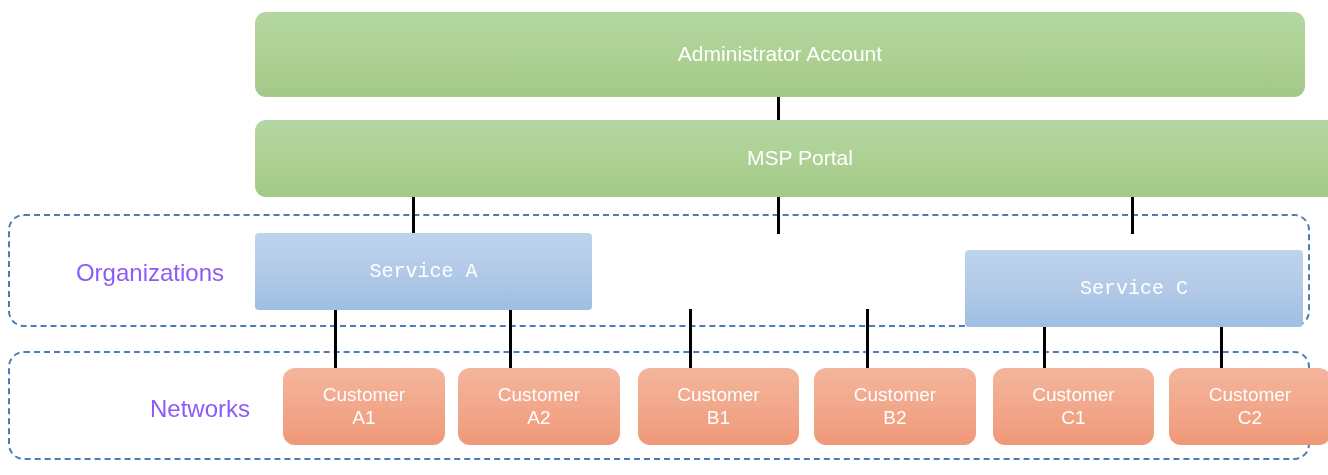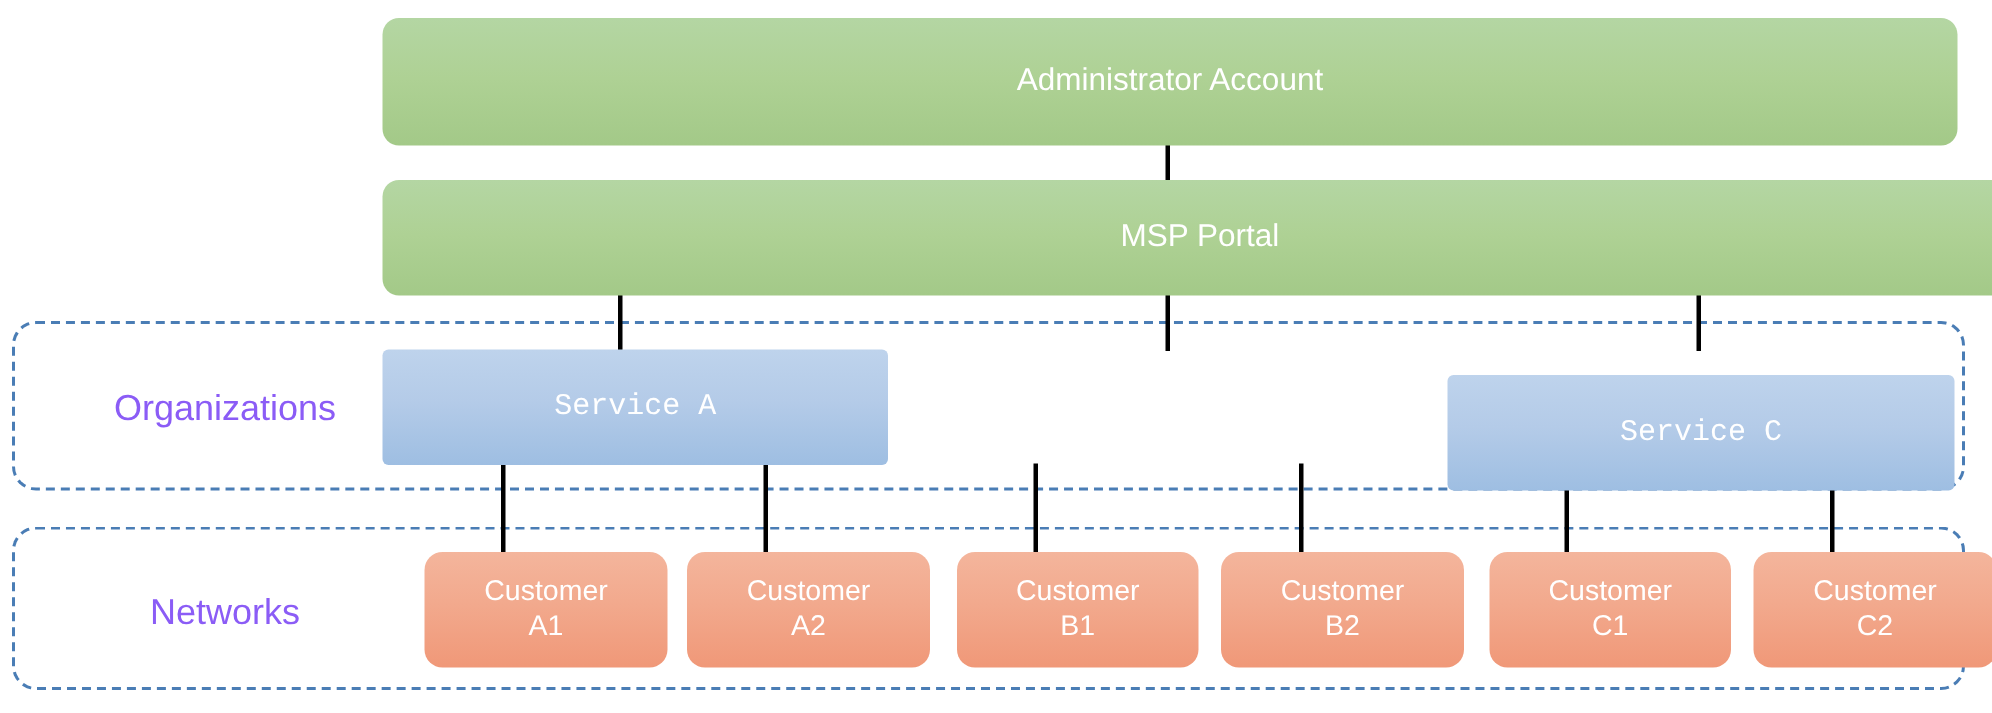--- a/index.html
+++ b/index.html
@@ -82,21 +82,21 @@
 </style>
 </head>
 <body>
 
 <div id="canvas">
 
   <div class="group" style="left:8px; top:214px; width:1302px; height:113px;"></div>
   <div class="group" style="left:8px; top:351px; width:1302px; height:109px;"></div>
 
   <div class="group-label" style="left:50px; top:259px; width:200px; text-align:center;">Organizations</div>
-  <div class="group-label" style="left:50px; top:395px; width:200px; text-align:center;">Networks</div>
+  <div class="group-label" style="left:50px; top:395px; width:200px; text-align:right;">Networks</div>
 
   <div class="connector" style="left:777px; top:96px; height:25px;"></div>
 
   <div class="connector" style="left:412px; top:196px; height:38px;"></div>
   <div class="connector" style="left:777px; top:196px; height:38px;"></div>
   <div class="connector" style="left:1131px; top:196px; height:38px;"></div>
 
   <div class="connector" style="left:334px; top:309px; height:60px;"></div>
   <div class="connector" style="left:509px; top:309px; height:60px;"></div>
 

